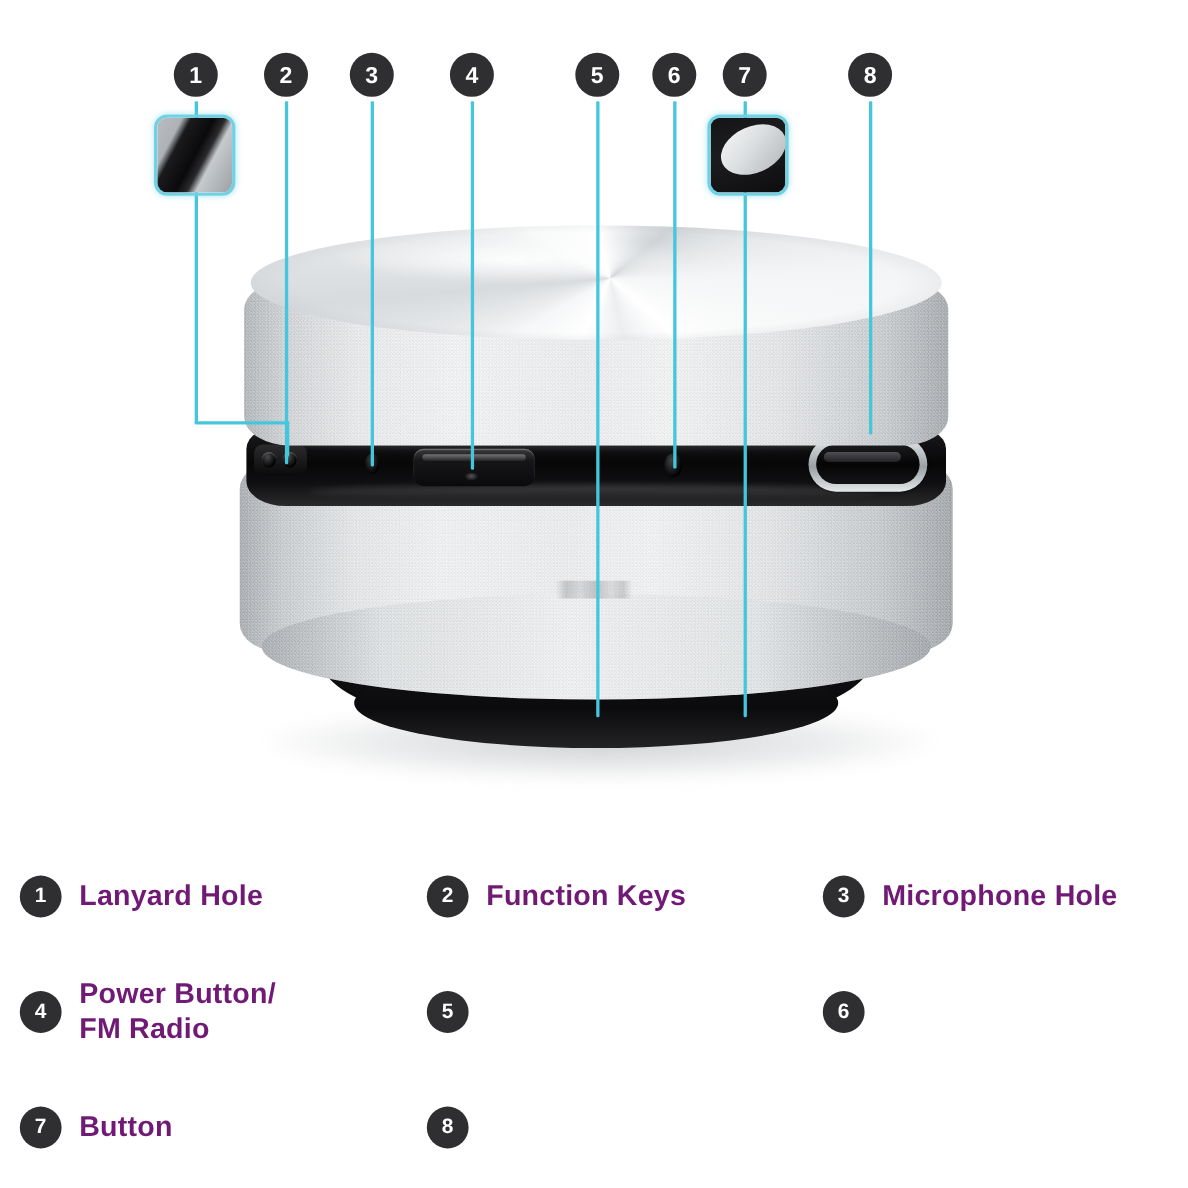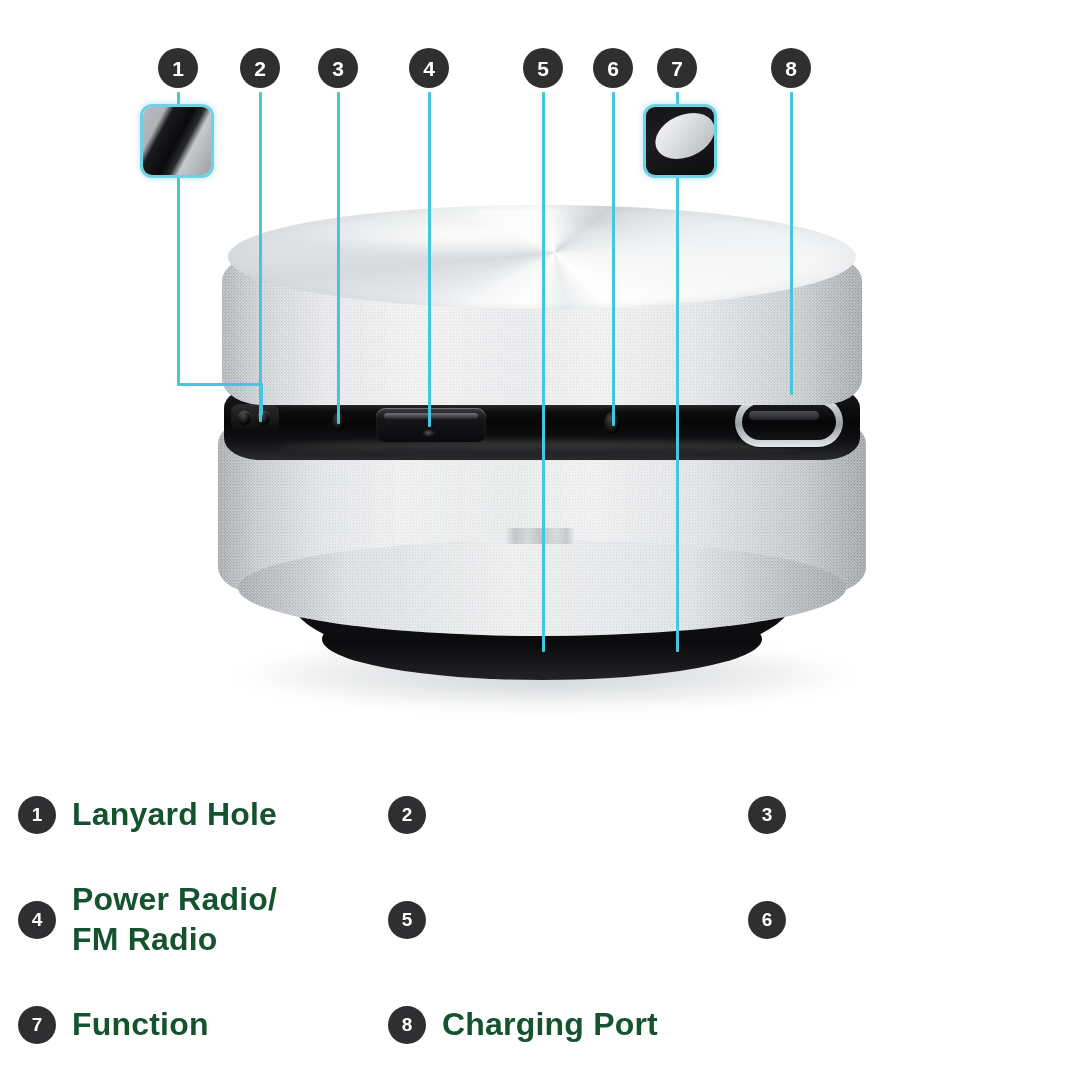--- a/index.html
+++ b/index.html
@@ -241,21 +241,21 @@
   }
   .legend-item { display: flex; align-items: center; gap: 16px; }
   .legend-badge {
     flex: 0 0 auto;
     width: 38px; height: 38px; border-radius: 50%;
     background: #2f2f31; color: #fff;
     font-size: 19px; font-weight: bold;
     display: flex; align-items: center; justify-content: center;
   }
   .legend-label {
-    font-size: 32px; font-weight: bold; color: #14532d;
+    font-size: 26px; font-weight: bold; color: #701a75;
     line-height: 1.22; white-space: pre-line; letter-spacing: .2px;
   }
 </style>
 </head>
 <body>
 
 <div id="stage">
 
   <div id="product">
 
@@ -340,44 +340,45 @@
 
   <div id="legend">
 
     <div class="legend-item">
       <span class="legend-badge">1</span>
       <span class="legend-label">Lanyard Hole</span>
     </div>
 
     <div class="legend-item">
       <span class="legend-badge">2</span>
+      <span class="legend-label">Function Keys</span>
     </div>
 
     <div class="legend-item">
       <span class="legend-badge">3</span>
+      <span class="legend-label">Microphone Hole</span>
     </div>
 
     <div class="legend-item">
       <span class="legend-badge">4</span>
-      <span class="legend-label">Power Radio/
+      <span class="legend-label">Power Button/
 FM Radio</span>
     </div>
 
     <div class="legend-item">
       <span class="legend-badge">5</span>
     </div>
 
     <div class="legend-item">
       <span class="legend-badge">6</span>
     </div>
 
     <div class="legend-item">
       <span class="legend-badge">7</span>
-      <span class="legend-label">Function</span>
+      <span class="legend-label">Button</span>
     </div>
 
     <div class="legend-item">
       <span class="legend-badge">8</span>
-      <span class="legend-label">Charging Port</span>
     </div>
 
   </div>
 </div>
 
 </body></html>

